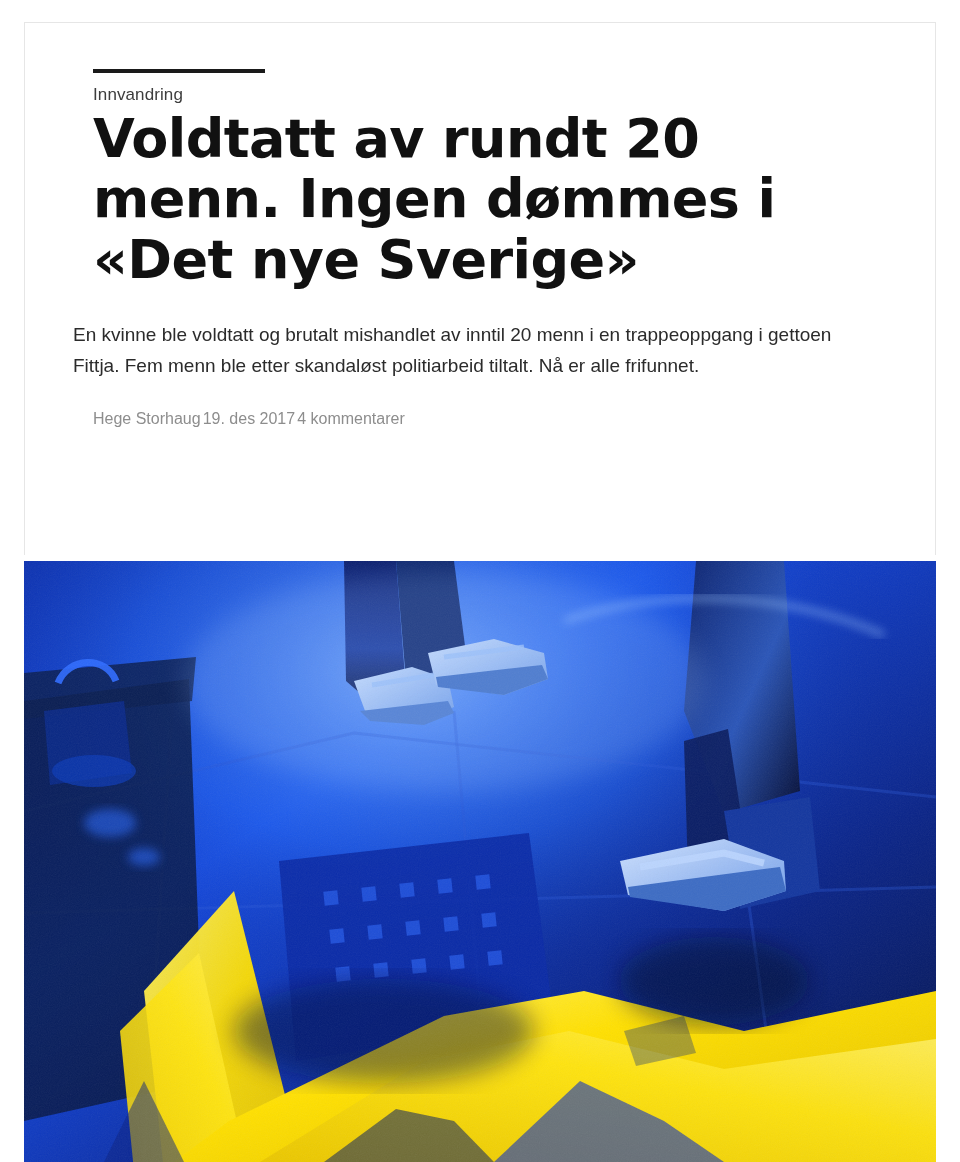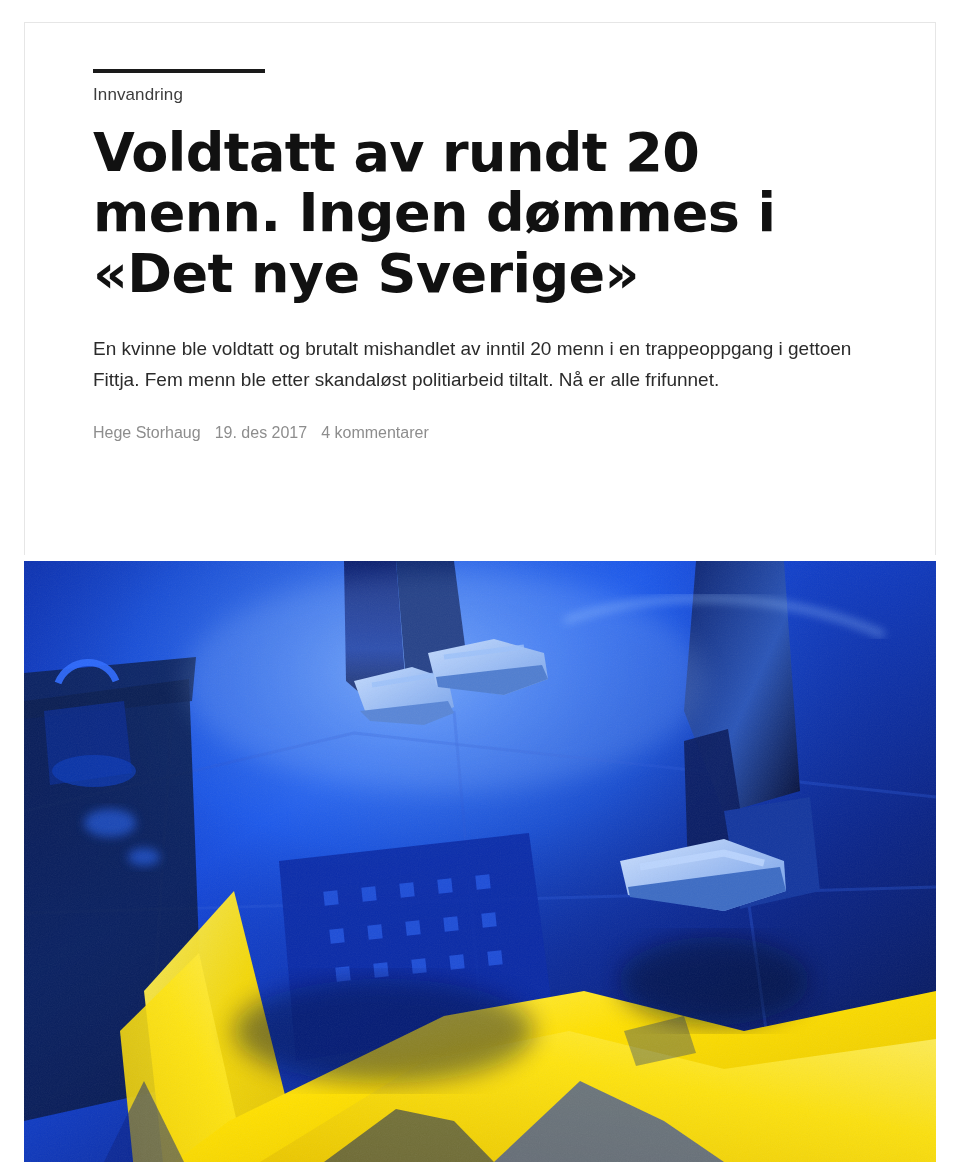--- a/index.html
+++ b/index.html
@@ -33,43 +33,43 @@
     margin: 46px 0 0 68px;
   }
   .kicker {
     margin: 12px 0 0 68px;
     font-size: 17px;
     color: #3d3d3d;
     letter-spacing: 0.1px;
     font-family: "Liberation Sans", sans-serif;
   }
   .headline {
-    margin: 18px 68px 0 68px;
+    margin: 4px 68px 0 68px;
     font-size: 54px;
     line-height: 1.12;
     font-weight: bold;
     color: #111111;
     letter-spacing: -0.6px;
     font-family: "DejaVu Sans", sans-serif;
   }
   .standfirst {
-    margin: 30px 68px 0 68px;
+    margin: 30px 68px 0 48px;
     font-size: 19px;
     line-height: 1.62;
     color: #2b2b2b;
     max-width: 800px;
     font-family: "Liberation Sans", sans-serif;
   }
   .byline {
     margin: 28px 68px 0 68px;
     font-size: 16px;
     color: #8d8d8d;
     display: flex;
     align-items: baseline;
-    gap: 14px;
+    gap: 2px;
     font-family: "Liberation Sans", sans-serif;
   }
   .hero-wrap {
     position: absolute;
     left: 24px;
     top: 561px;
     width: 912px;
     height: 601px;
     overflow: hidden;
     background: #0a1a6a;

